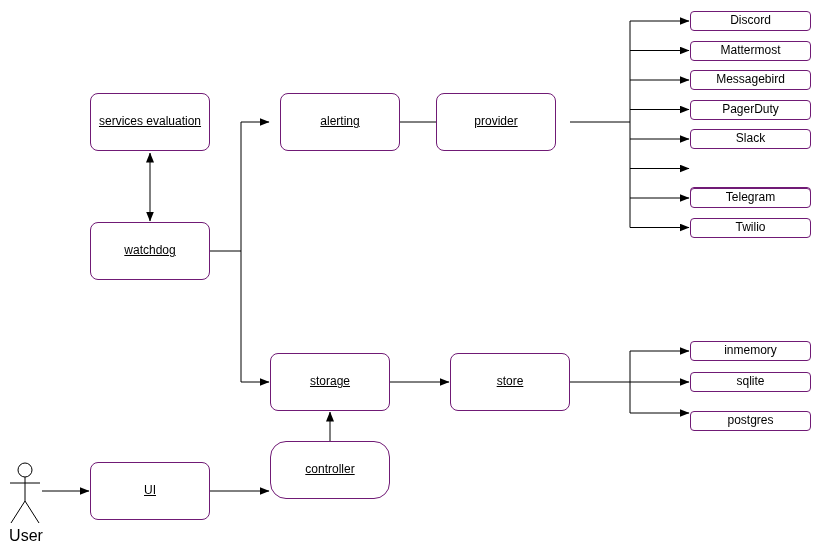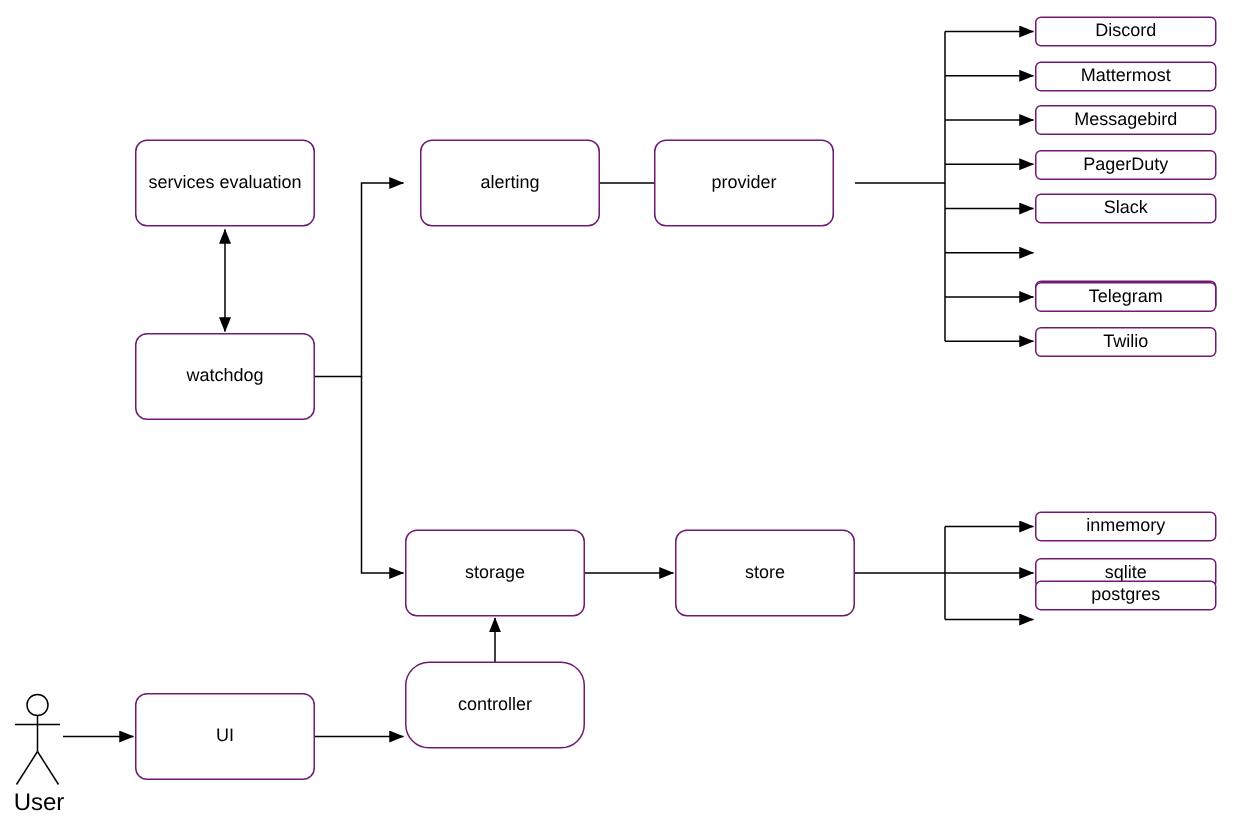--- a/index.html
+++ b/index.html
@@ -23,21 +23,21 @@
     background: #ffffff;
     border: 1px solid #701a75;
     display: flex;
     align-items: center;
     justify-content: center;
     text-align: center;
     font-size: 12px;
     line-height: 1.1;
     white-space: nowrap;
   }
-  .big   { width: 120px; height: 58px; border-radius: 8px; }
+  .big   { width: 120px; height: 58px; border-radius: 8px; text-decoration: underline; }
   .small { width: 121px; height: 20px; border-radius: 4px; }
   .actor-label {
     position: absolute;
     left: 2px; top: 527px;
     width: 48px;
     text-align: center;
     font-size: 16px;
   }
 </style>
 </head>
@@ -110,17 +110,17 @@
   <div class="node small" style="left:690px; top:40.5px;">Mattermost</div>
   <div class="node small" style="left:690px; top:70px;">Messagebird</div>
   <div class="node small" style="left:690px; top:99.5px;">PagerDuty</div>
   <div class="node small" style="left:690px; top:129px;">Slack</div>
   <div class="node small" style="left:690px; top:158.5px;margin-top:28px;">Teams</div>
   <div class="node small" style="left:690px; top:188px;">Telegram</div>
   <div class="node small" style="left:690px; top:217.5px;">Twilio</div>
 
   <div class="node small" style="left:690px; top:341px;">inmemory</div>
   <div class="node small" style="left:690px; top:372px;">sqlite</div>
-  <div class="node small" style="left:690px; top:387px;">postgres</div>
+  <div class="node small" style="left:690px; top:411px;">postgres</div>
 
   <div class="actor-label">User</div>
 
 </div>
 
 </body></html>

